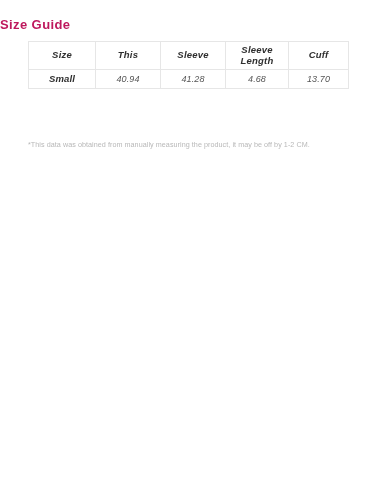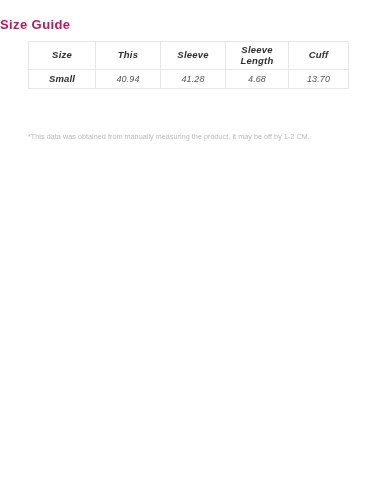--- a/index.html
+++ b/index.html
@@ -81,21 +81,21 @@
   
   col.c-size   { width: 67px; }
   col.c-bust   { width: 65px; }
   col.c-length { width: 65px; }
   col.c-sleeve { width: 63px; }
   col.c-cuff   { width: 60px; }
 
   .footnote {
     position: absolute;
     left: 28px;
-    top: 132px;
+    top: 140px;
     width: 322px;
     font-size: 7.2px;
     color: #b8b8b8;
     letter-spacing: 0.05px;
     white-space: nowrap;
   }
 </style>
 </head>
 <body>
 

